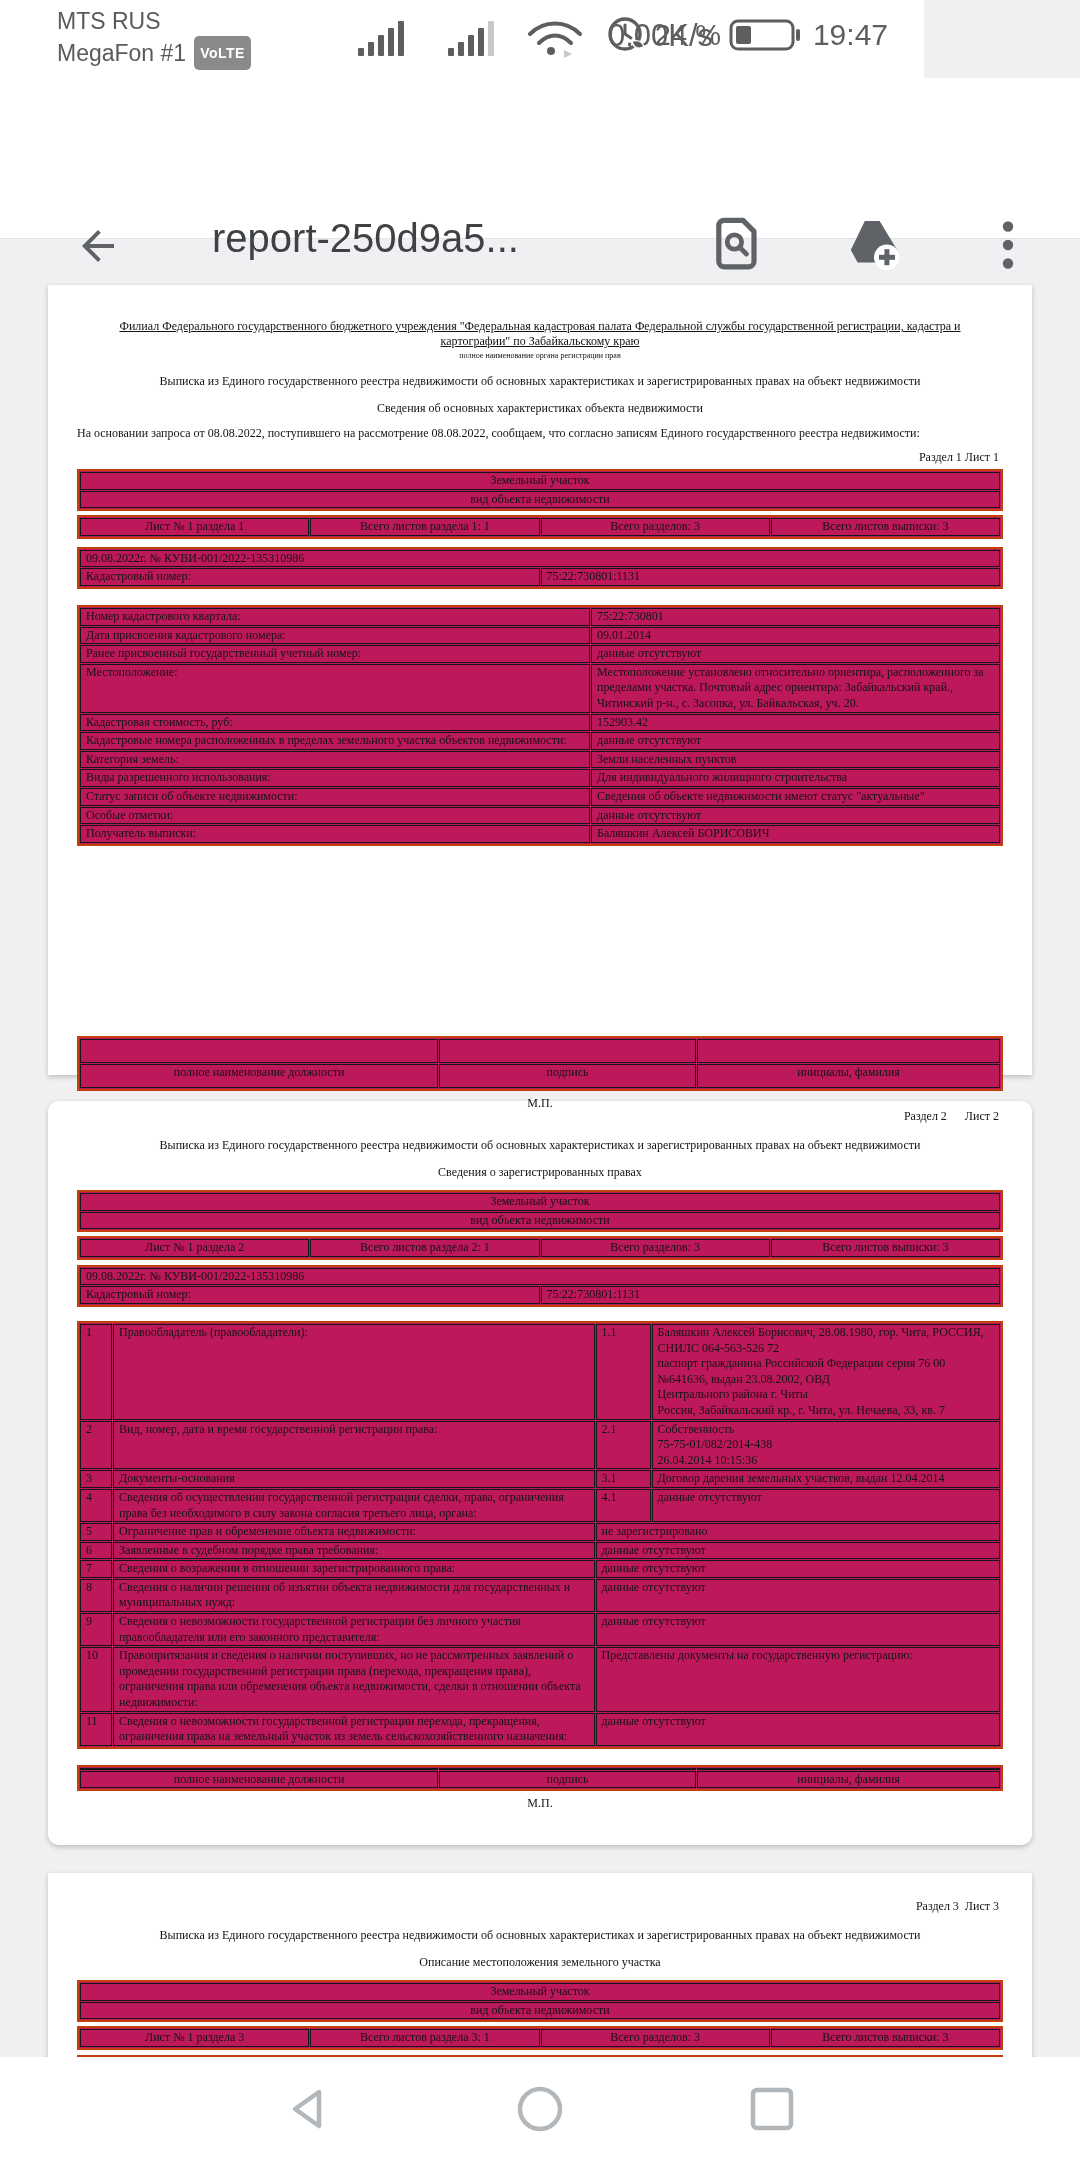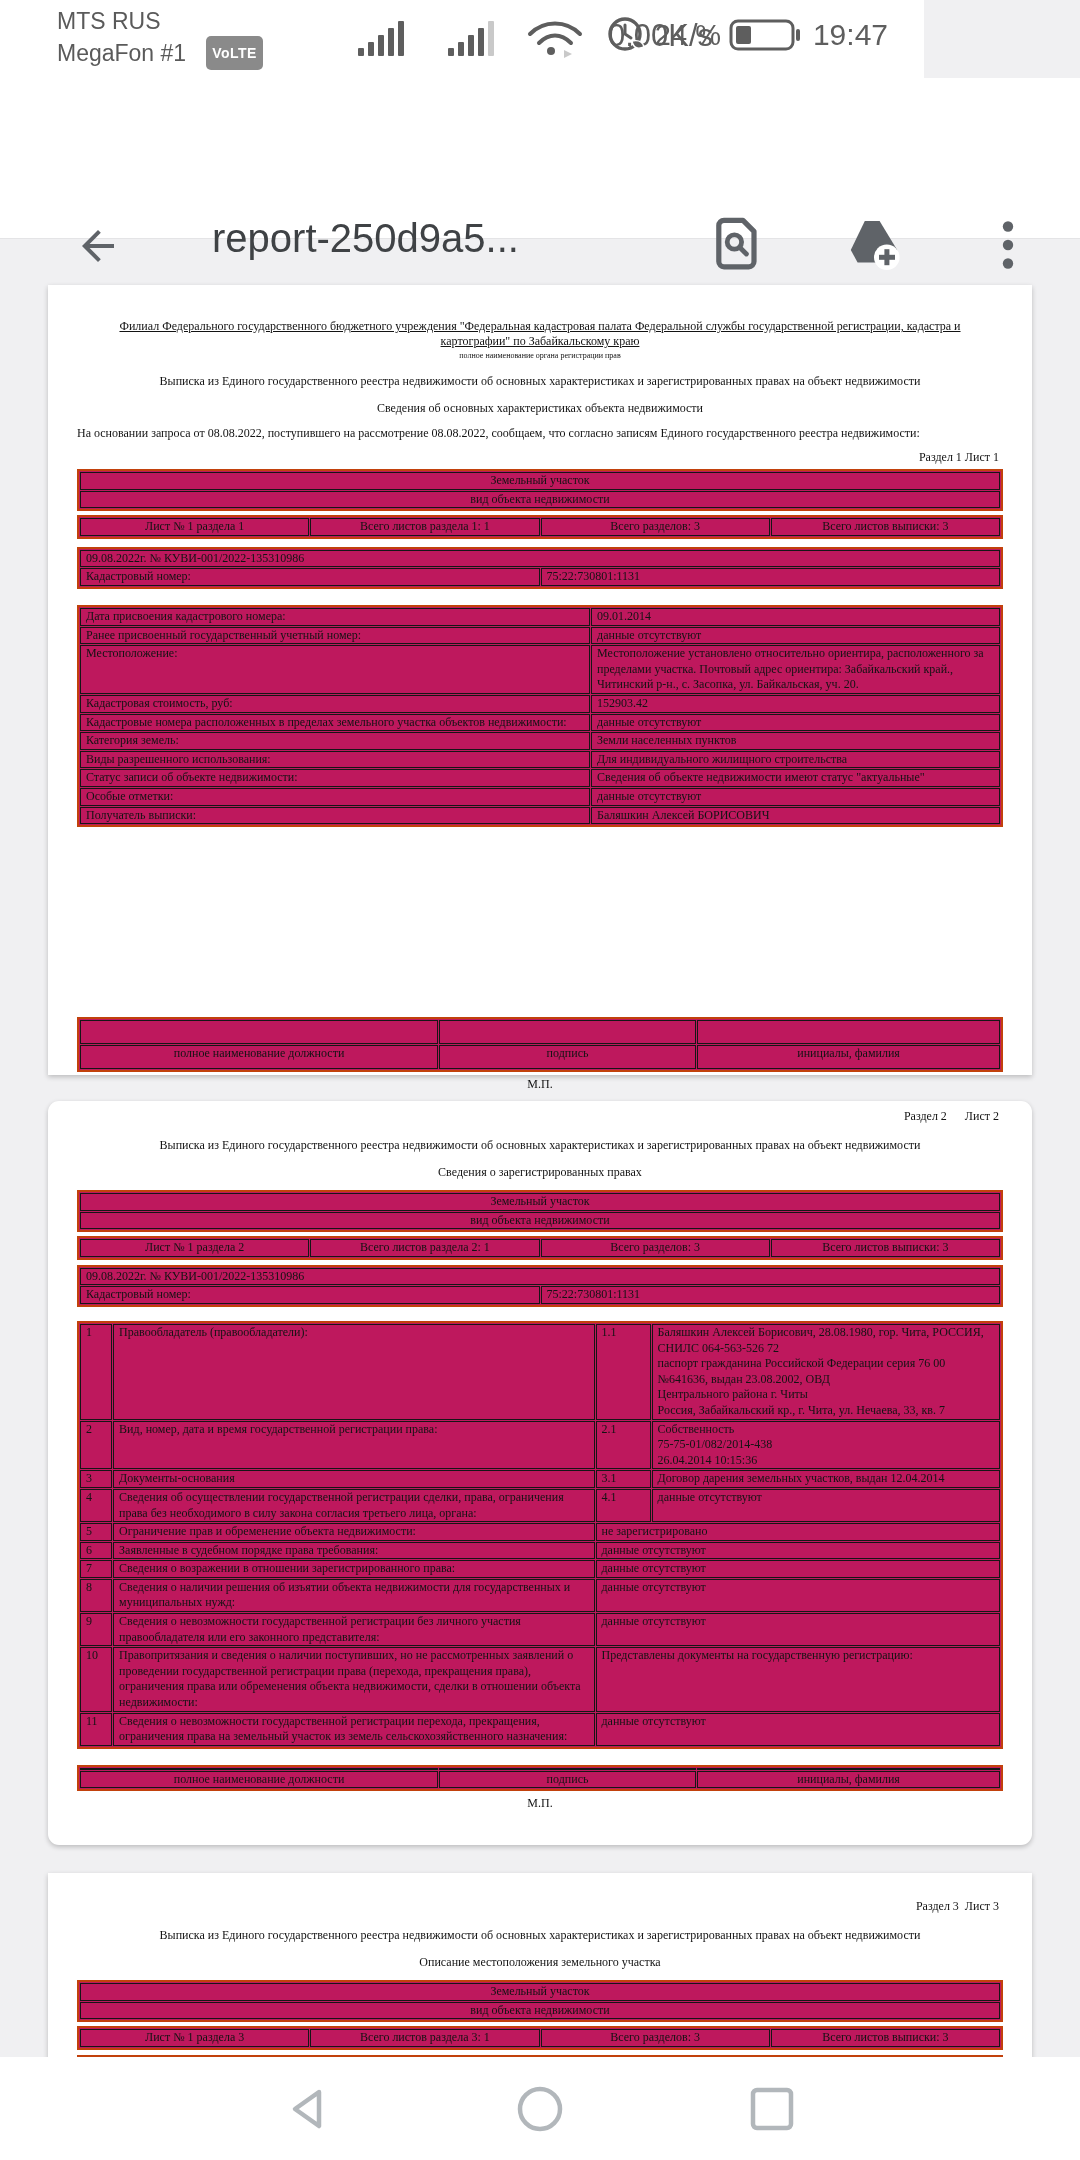--- a/index.html
+++ b/index.html
@@ -6,21 +6,21 @@
   body{
     width:1080px;height:2160px;position:relative;overflow:hidden;
     background:#f0f0f2;font-family:"Liberation Sans","DejaVu Sans",sans-serif;
   }
   
   .status-bar{
     position:absolute;top:0;left:0;width:924px;height:78px;background:#fff;z-index:30;
     color:#5e5e5e;
   }
   .sb-left{position:absolute;left:57px;top:6px;line-height:30px;font-size:23px;color:#5a5a5a;}
-  .sb-line2{display:flex;align-items:center;gap:20px;}
+  .sb-line2{display:flex;align-items:center;gap:8px;}
   .volte{
     background:#8a8a8a;color:#fff;font-size:14px;font-weight:bold;
     border-radius:5px;padding:2px 6px;letter-spacing:.5px;
   }
   .sb-sig1{position:absolute;left:358px;top:18px;}
   .sb-sig2{position:absolute;left:448px;top:18px;}
   .sb-wifi{position:absolute;left:524px;top:18px;}
   .sb-speed{position:absolute;left:608px;top:18px;font-size:31px;color:#5e5e5e;}
   .sb-right{position:absolute;right:36px;top:14px;display:flex;align-items:center;gap:8px;}
   .sb-pct{font-size:29px;color:#5e5e5e;}
@@ -198,20 +198,24 @@
     </tbody>
       </table>
 
     <table class="doc">
       <colgroup>
           <col style="width:55.5%">
           <col>
         </colgroup>
       <tbody id="p1-attrs">
           <tr>
+            <td>Номер кадастрового квартала:</td>
+            <td class="val">75:22:730801</td>
+          </tr>
+          <tr>
             <td>Дата присвоения кадастрового номера:</td>
             <td class="val">09.01.2014</td>
           </tr>
           <tr>
             <td>Ранее присвоенный государственный учетный номер:</td>
             <td class="val">данные отсутствуют</td>
           </tr>
           <tr>
             <td>Местоположение:</td>
             <td class="val">Местоположение установлено относительно ориентира, расположенного за пределами участка. Почтовый адрес ориентира: Забайкальский край., Читинский р-н., с. Засопка, ул. Байкальская, уч. 20.</td>

